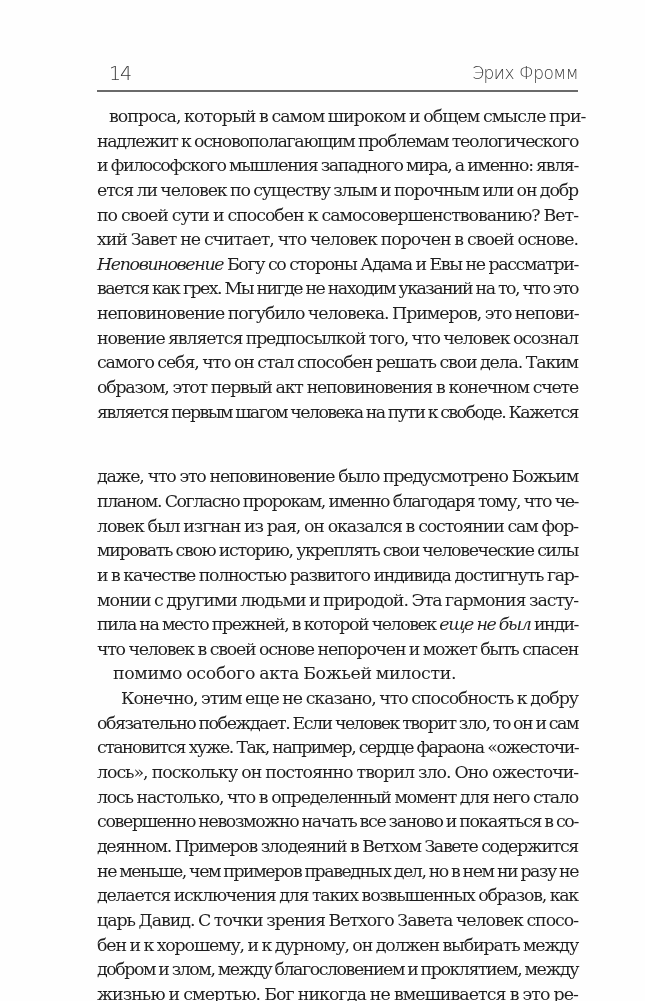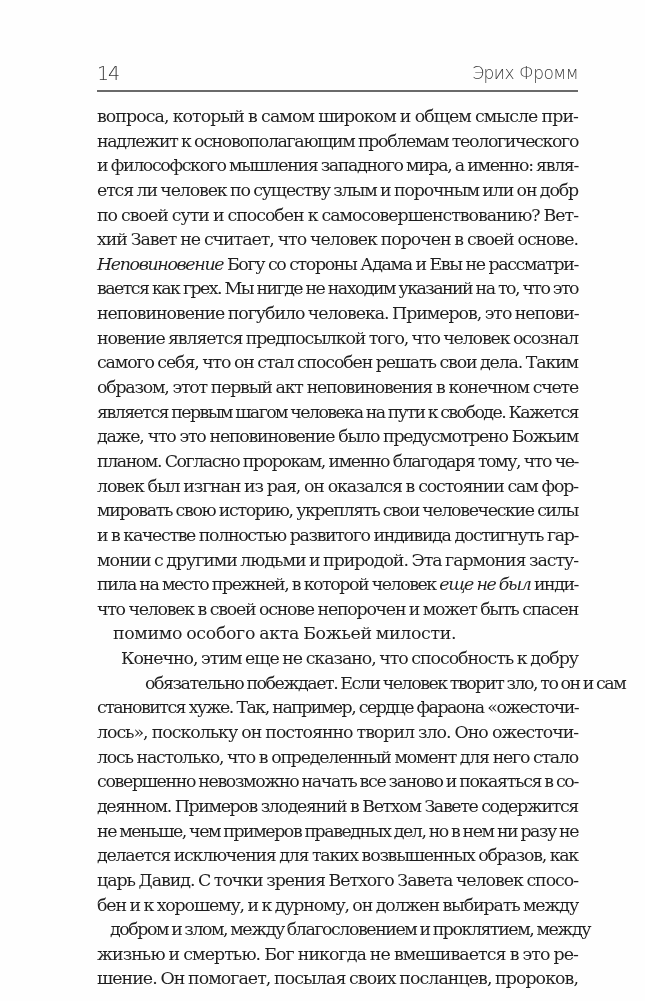--- a/index.html
+++ b/index.html
@@ -4,21 +4,21 @@
 <style>
   html, body { margin: 0; padding: 0; }
   body {
     width: 645px; height: 1001px; background: #ffffff; position: relative; overflow: hidden;
   }
   .page { position: absolute; left: 0; top: 0; width: 645px; height: 1001px; background: #fefefe; }
   .running-head {
     position: absolute; left: 97px; top: 60px; width: 481px; height: 28px;
     font-family: "DejaVu Sans", sans-serif; font-weight: 300; color: #3a3a3a;
   }
-  .page-number { position: absolute; left: 0; top: 2px; font-size: 19px; letter-spacing: -1px; }
+  .page-number { position: absolute; left: 12px; top: 2px; font-size: 19px; letter-spacing: -1px; }
   .author { position: absolute; right: 0; top: 3px; font-size: 17px; letter-spacing: -0.5px; }
   .rule { position: absolute; left: 97px; top: 90px; width: 481px; height: 1.5px; background: #6a6a6a; }
   .body-text {
     position: absolute; left: 97px; top: 104px; width: 481px;
     font-family: "DejaVu Serif", serif; font-size: 17.4px; line-height: 24.65px;
     color: #1f1f1f;
   }
   .line {
     display: block; white-space: nowrap; text-align: justify; text-align-last: justify;
     height: 24.65px; overflow: visible;
@@ -32,51 +32,51 @@
 <body>
 
 <div class="page">
   <div class="running-head">
     <span class="page-number">14</span>
     <span class="author">Эрих Фромм</span>
   </div>
   <div class="rule"></div>
 
   <div class="body-text">
-    <span class="line condensed" style="letter-spacing: -0.95px;">вопроса, который в самом широком и общем смысле при-</span>
+    <span class="line condensed" style="letter-spacing: -0.95px; margin-left: 12px;">вопроса, который в самом широком и общем смысле при-</span>
     <span class="line condensed" style="letter-spacing: -1.35px;">надлежит к основополагающим проблемам теологического</span>
     <span class="line condensed" style="letter-spacing: -1.35px;">и философского мышления западного мира, а именно: явля-</span>
     <span class="line condensed" style="letter-spacing: -1.15px;">ется ли человек по существу злым и порочным или он добр</span>
     <span class="line condensed" style="letter-spacing: -1.05px;">по своей сути и способен к самосовершенствованию? Вет-</span>
     <span class="line condensed" style="letter-spacing: -1.05px;">хий Завет не считает, что человек порочен в своей основе.</span>
     <span class="line condensed" style="letter-spacing: -1.35px;"><span class="it">Неповиновение</span><span> Богу со стороны Адама и Евы не рассматри-</span></span>
     <span class="line condensed" style="letter-spacing: -1.55px;">вается как грех. Мы нигде не находим указаний на то, что это</span>
     <span class="line condensed" style="letter-spacing: -1.05px;">неповиновение погубило человека. Примеров, это непови-</span>
     <span class="line condensed" style="letter-spacing: -1.15px;">новение является предпосылкой того, что человек осознал</span>
     <span class="line condensed" style="letter-spacing: -1.15px;">самого себя, что он стал способен решать свои дела. Таким</span>
     <span class="line condensed" style="letter-spacing: -1.25px;">образом, этот первый акт неповиновения в конечном счете</span>
     <span class="line condensed" style="letter-spacing: -1.55px;">является первым шагом человека на пути к свободе. Кажется</span>
-    <span class="line condensed" style="letter-spacing: -1.25px;">даже, что это неповиновение было предусмотрено Божьим</span>
+    <span class="line condensed" style="letter-spacing: -1.25px; margin-top: 40px;">даже, что это неповиновение было предусмотрено Божьим</span>
     <span class="line condensed" style="letter-spacing: -1.45px;">планом. Согласно пророкам, именно благодаря тому, что че-</span>
     <span class="line condensed" style="letter-spacing: -1.15px;">ловек был изгнан из рая, он оказался в состоянии сам фор-</span>
     <span class="line condensed" style="letter-spacing: -1.35px;">мировать свою историю, укреплять свои человеческие силы</span>
     <span class="line condensed" style="letter-spacing: -1.35px;">и в качестве полностью развитого индивида достигнуть гар-</span>
     <span class="line condensed" style="letter-spacing: -1.05px;">монии с другими людьми и природой. Эта гармония засту-</span>
     <span class="line condensed" style="letter-spacing: -1.45px;"><span>пила на место прежней, в которой человек </span><span class="it">еще не был</span><span> инди-</span></span>
     <span class="line condensed" style="letter-spacing: -1.25px;">что человек в своей основе непорочен и может быть спасен</span>
     <span class="line condensed last">помимо особого акта Божьей милости.</span>
     <span class="line condensed indent" style="letter-spacing: -1.05px;">Конечно, этим еще не сказано, что способность к добру</span>
-    <span class="line condensed" style="letter-spacing: -1.45px; margin-left: 48px;">обязательно побеждает. Если человек творит зло, то он и сам</span>
+    <span class="line condensed" style="letter-spacing: -1.45px;">обязательно побеждает. Если человек творит зло, то он и сам</span>
     <span class="line condensed" style="letter-spacing: -1.55px;">становится хуже. Так, например, сердце фараона «ожесточи-</span>
     <span class="line condensed" style="letter-spacing: -1.05px;">лось», поскольку он постоянно творил зло. Оно ожесточи-</span>
     <span class="line condensed" style="letter-spacing: -1.25px;">лось настолько, что в определенный момент для него стало</span>
     <span class="line condensed" style="letter-spacing: -1.35px;">совершенно невозможно начать все заново и покаяться в со-</span>
     <span class="line condensed" style="letter-spacing: -1.35px;">деянном. Примеров злодеяний в Ветхом Завете содержится</span>
     <span class="line condensed" style="letter-spacing: -1.45px;">не меньше, чем примеров праведных дел, но в нем ни разу не</span>
     <span class="line condensed" style="letter-spacing: -1.25px;">делается исключения для таких возвышенных образов, как</span>
     <span class="line condensed" style="letter-spacing: -1.05px;">царь Давид. С точки зрения Ветхого Завета человек спосо-</span>
     <span class="line condensed" style="letter-spacing: -1.15px;">бен и к хорошему, и к дурному, он должен выбирать между</span>
-    <span class="line condensed" style="letter-spacing: -1.45px; margin-left: 13px;">добром и злом, между благословением и проклятием, между</span>
+    <span class="line condensed" style="letter-spacing: -1.45px;">добром и злом, между благословением и проклятием, между</span>
     <span class="line condensed" style="letter-spacing: -0.95px;">жизнью и смертью. Бог никогда не вмешивается в это ре-</span>
     <span class="line condensed" style="letter-spacing: -0.95px;">шение. Он помогает, посылая своих посланцев, пророков,</span>
 
   </div>
 </div>
 
 </body></html>

